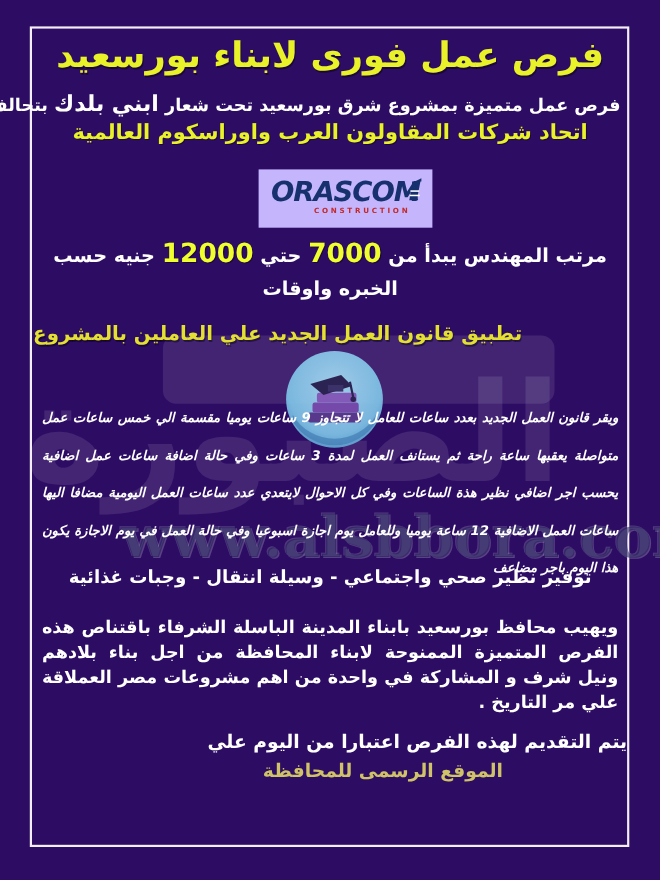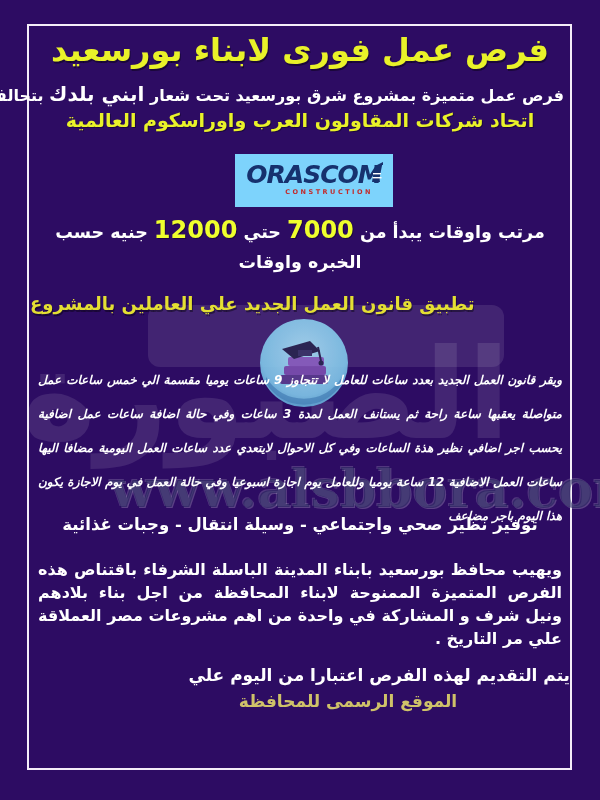--- a/index.html
+++ b/index.html
@@ -24,21 +24,21 @@
     left:36px;top:82px;width:528px;text-align:center;
     color:#FFFFFF;font-size:16px;font-weight:bold;white-space:nowrap;
   }
   .sub1 .slogan{font-size:20px;}
   .sub2{
     left:36px;top:109px;width:528px;text-align:center;
     color:#E9F229;font-size:19px;font-weight:bold;
     text-shadow:1px 1px 0 rgba(0,0,0,.35);white-space:nowrap;
   }
   .logo{
-    left:235px;top:154px;width:158px;height:53px;background:#7dd3fc;
+    left:235px;top:154px;width:158px;height:53px;background:#c4b5fd;
     direction:ltr;text-align:center;
   }
   .logo .name{
     display:block;margin-top:8px;
     color:#16316E;font-size:25px;font-weight:bold;font-style:italic;
     letter-spacing:-1px;line-height:25px;white-space:nowrap;
   }
   .logo .sub{
     display:block;margin-top:1px;padding-right:20px;text-align:right;
     color:#C22B2B;font-size:6.5px;font-weight:bold;letter-spacing:2.5px;
@@ -117,21 +117,21 @@
       <rect x="5.5" y="4" width="3" height="6" fill="#16316E"></rect>
       <path d="M8 4 L14 1 L14 4 Z" fill="#16316E"></path>
       <rect x="4" y="12" width="8" height="1.4" fill="#FFFFFF"></rect>
       <rect x="3.5" y="16" width="9" height="1.4" fill="#FFFFFF"></rect>
     </svg>
   </span>
   <span class="sub">CONSTRUCTION</span>
 </div>
 
 <div class="abs salary">
-  <div><span>مرتب واوقات يبدأ من </span><span class="num">7000</span><span> حتي </span><span class="num">12000</span><span> جنيه حسب الخبره واوقات</span></div>
+  <div><span>مرتب المهندس يبدأ من </span><span class="num">7000</span><span> حتي </span><span class="num">12000</span><span> جنيه حسب الخبره واوقات</span></div>
 </div>
 
 <div class="abs wm-band"></div>
 
 <div class="abs law-heading">تطبيق قانون العمل الجديد علي العاملين بالمشروع</div>
 
 <div class="abs wm-word">الصبورة</div>
 
 <div class="abs wm-badge">
   <svg width="92" height="92" viewBox="0 0 92 92">

